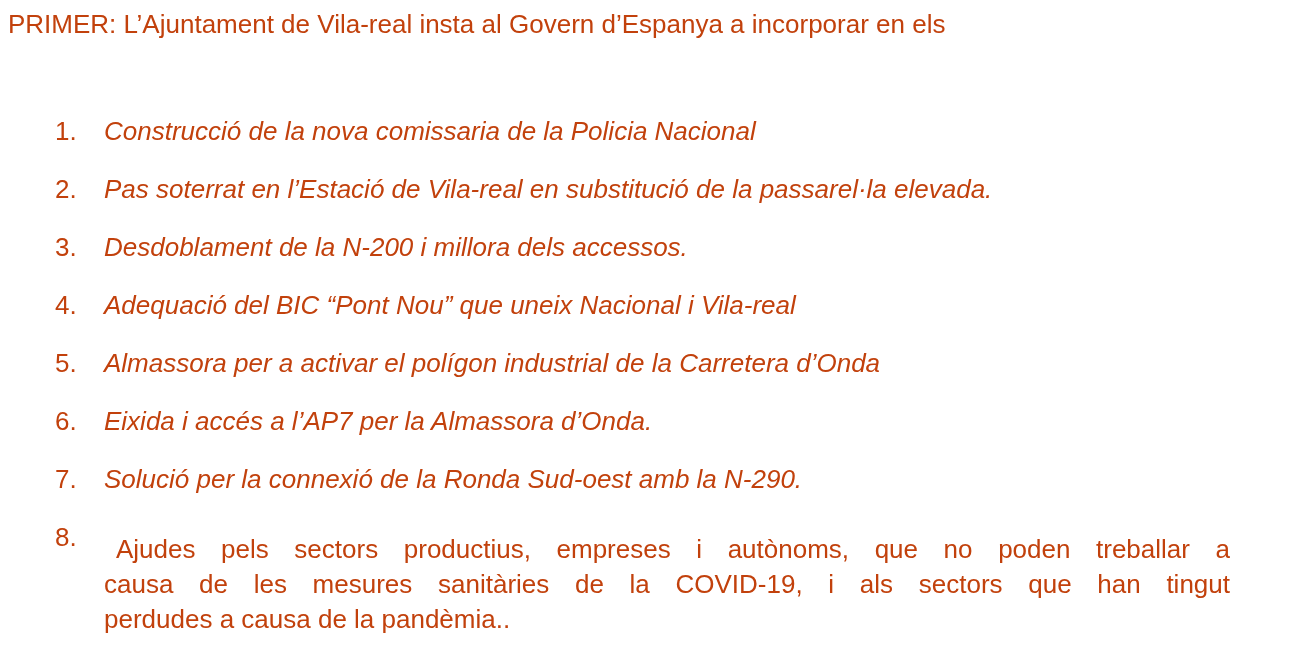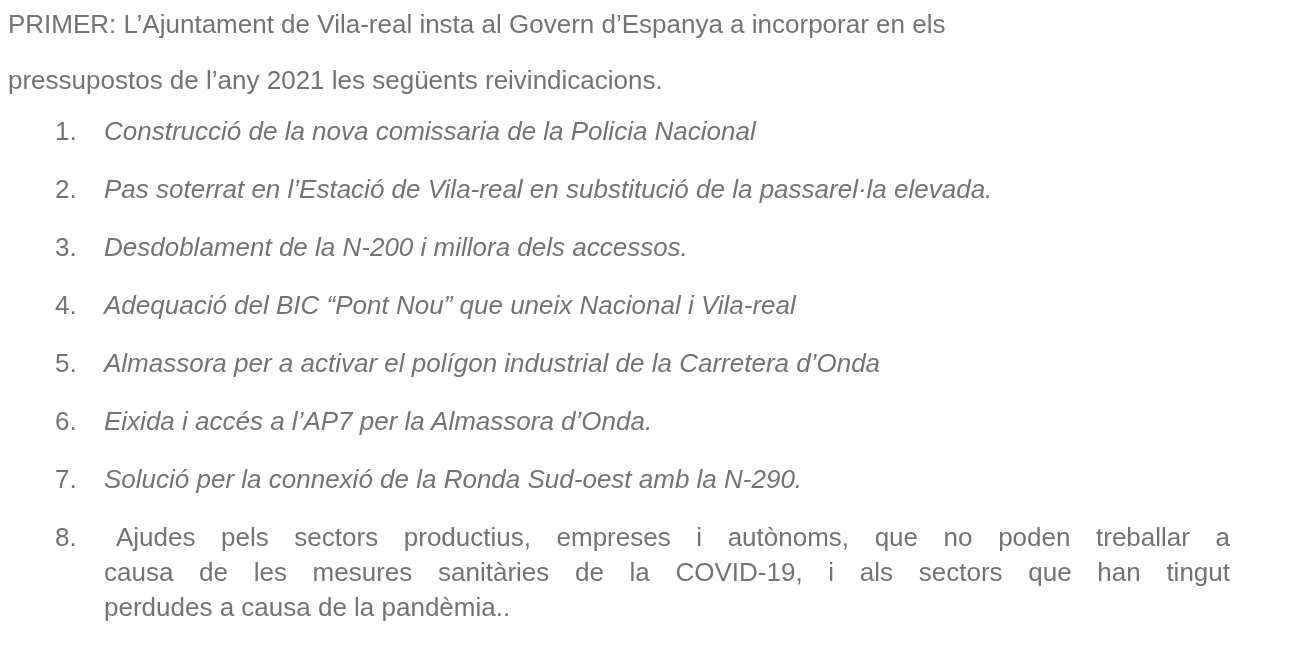--- a/index.html
+++ b/index.html
@@ -8,21 +8,21 @@
     padding: 0;
     background: #ffffff;
   }
   .page {
     position: relative;
     width: 1302px;
     height: 658px;
     background: #ffffff;
     font-family: "Liberation Sans", "DejaVu Sans", sans-serif;
     font-size: 26px;
-    color: #737373;
+    color: #c2410c;
     overflow: hidden;
   }
   .intro {
     position: absolute;
     left: 8px;
     top: -4px;
     line-height: 56px;
     white-space: nowrap;
   }
   .item {
@@ -39,21 +39,21 @@
   .txt {
     position: absolute;
     left: 104px;
     top: 0;
     white-space: nowrap;
     font-style: italic;
   }
   .txt-multi {
     position: absolute;
     left: 104px;
-    top: 0;
+    top: 12px;
     width: 1126px;
   }
   .jline {
     text-align: justify;
     text-align-last: justify;
   }
   .jfirst {
     text-indent: 12px;
   }
   .lline {
@@ -61,21 +61,20 @@
     text-align-last: left;
   }
 </style>
 </head>
 <body>
 
 <div class="page">
 
   <div class="intro">
     <div class="line">PRIMER: L’Ajuntament de Vila-real insta al Govern d’Espanya a incorporar en els</div>
-    <div class="line">pressupostos de l’any 2021 les següents reivindicacions.</div>
   </div>
 
   <div class="item" style="top:114px">
     <span class="num">1.</span>
     <span class="txt">Construcció de la nova comissaria de la Policia Nacional</span>
   </div>
 
   <div class="item" style="top:172px">
     <span class="num">2.</span>
     <span class="txt">Pas soterrat en l’Estació de Vila-real en substitució de la passarel·la elevada.</span>

